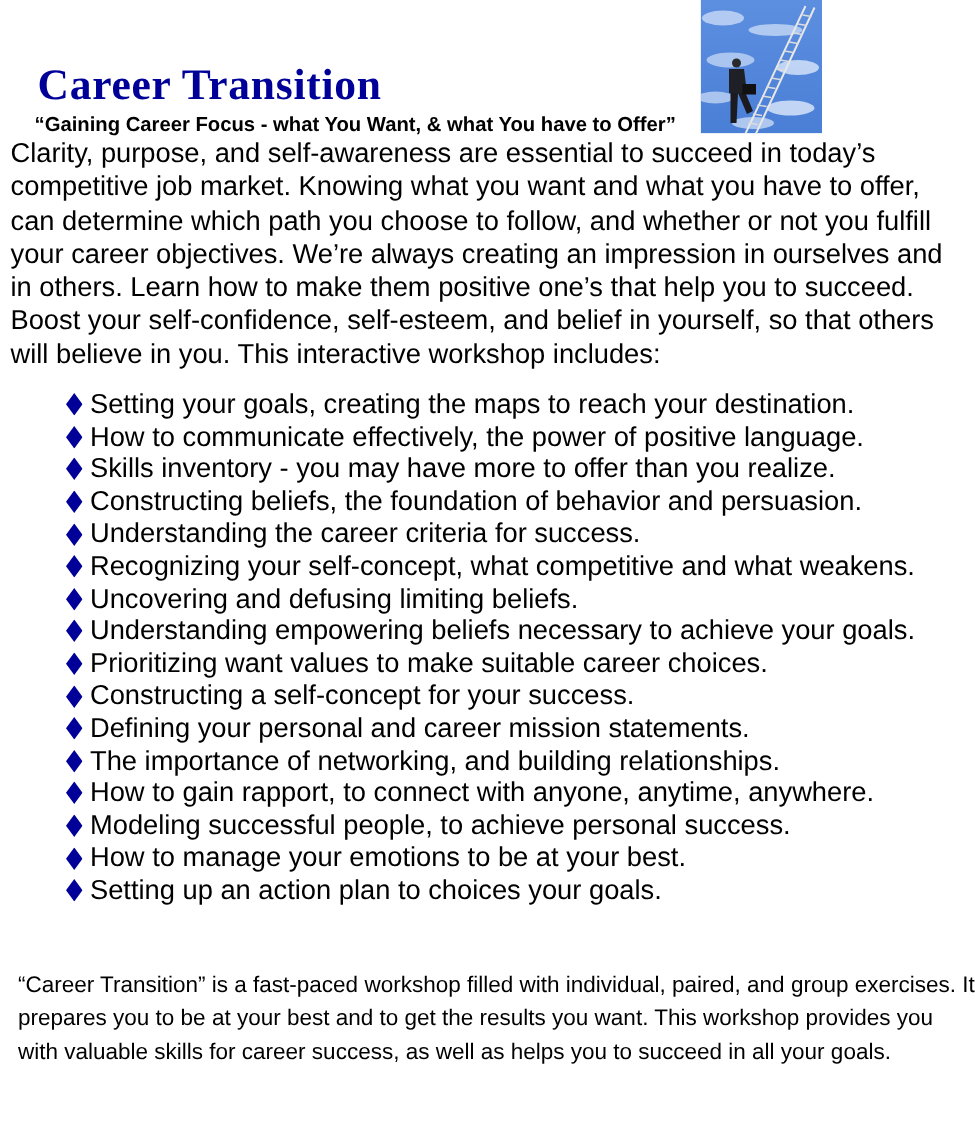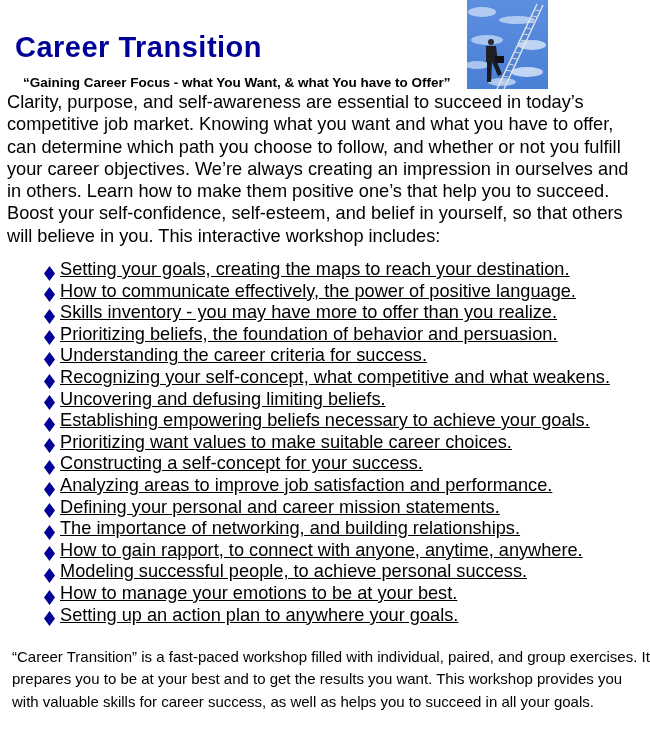--- a/index.html
+++ b/index.html
@@ -1,27 +1,27 @@
 <!DOCTYPE html>
 <html><head>
   <meta charset="utf-8">
   <style>
     html, body { margin: 0; padding: 0; background: #ffffff; }
     body { width: 650px; height: 750px; position: relative; overflow: hidden;
            font-family: "Liberation Sans", sans-serif; color: #000; }
-    .title { position: absolute; left: 7px; top: 22px; margin: 8px;
-             font-family: Liberation Sans, sans-serif; font-weight: bold;
+    .title { position: absolute; left: 7px; top: 22px; margin: 18px;
+             font-family: Liberation Serif, serif; font-weight: bold;
              font-size: 29px; color: #000099; letter-spacing: 0.5px; line-height: 34px; }
     .subtitle { position: absolute; left: 7px; top: 59px; margin: 16px;
                 font-weight: bold; font-size: 13.5px; line-height: 16px; }
     .photo { position: absolute; left: 467px; top: 0; width: 81px; height: 89px; overflow: hidden; }
     .intro { position: absolute; left: 7px; top: 91px; width: 640px; margin: 0;
              font-size: 18.2px; line-height: 22.3px; }
     .bullets { position: absolute; left: 44px; top: 259px; margin: 0; padding: 0; list-style: none; }
-    .bullets li { font-size: 18.2px; line-height: 21.6px; white-space: nowrap; display: flex; align-items: flex-end; text-decoration: underline; }
+    .bullets li { font-size: 18.2px; line-height: 21.6px; white-space: nowrap; display: flex; align-items: center; }
     .diamond { display: inline-block; width: 11px; height: 15px; margin-right: 5px; flex: none; }
     .outro { position: absolute; left: 7px; top: 641px; width: 640px; margin: 5px;
              font-size: 15px; line-height: 22.3px; }
   </style>
 </head>
 <body>
 
 <h1 class="title">Career Transition</h1>
 <p class="subtitle">“Gaining Career Focus - what You Want, &amp; what You have to Offer”</p>
 
@@ -84,21 +84,21 @@
   <li>
       <svg class="diamond" viewBox="0 0 11 15">
         <polygon points="5.5,0 11,7.5 5.5,15 0,7.5" fill="#000099"></polygon>
       </svg>
       <span>Skills inventory - you may have more to offer than you realize.</span>
     </li>
   <li>
       <svg class="diamond" viewBox="0 0 11 15">
         <polygon points="5.5,0 11,7.5 5.5,15 0,7.5" fill="#000099"></polygon>
       </svg>
-      <span>Prioritizing beliefs, the foundation of behavior and persuasion.</span>
+      <span>Constructing beliefs, the foundation of behavior and persuasion.</span>
     </li>
   <li>
       <svg class="diamond" viewBox="0 0 11 15">
         <polygon points="5.5,0 11,7.5 5.5,15 0,7.5" fill="#000099"></polygon>
       </svg>
       <span>Understanding the career criteria for success.</span>
     </li>
   <li>
       <svg class="diamond" viewBox="0 0 11 15">
         <polygon points="5.5,0 11,7.5 5.5,15 0,7.5" fill="#000099"></polygon>
@@ -108,39 +108,33 @@
   <li>
       <svg class="diamond" viewBox="0 0 11 15">
         <polygon points="5.5,0 11,7.5 5.5,15 0,7.5" fill="#000099"></polygon>
       </svg>
       <span>Uncovering and defusing limiting beliefs.</span>
     </li>
   <li>
       <svg class="diamond" viewBox="0 0 11 15">
         <polygon points="5.5,0 11,7.5 5.5,15 0,7.5" fill="#000099"></polygon>
       </svg>
-      <span>Establishing empowering beliefs necessary to achieve your goals.</span>
+      <span>Understanding empowering beliefs necessary to achieve your goals.</span>
     </li>
   <li>
       <svg class="diamond" viewBox="0 0 11 15">
         <polygon points="5.5,0 11,7.5 5.5,15 0,7.5" fill="#000099"></polygon>
       </svg>
       <span>Prioritizing want values to make suitable career choices.</span>
     </li>
   <li>
       <svg class="diamond" viewBox="0 0 11 15">
         <polygon points="5.5,0 11,7.5 5.5,15 0,7.5" fill="#000099"></polygon>
       </svg>
       <span>Constructing a self-concept for your success.</span>
-    </li>
-  <li>
-      <svg class="diamond" viewBox="0 0 11 15">
-        <polygon points="5.5,0 11,7.5 5.5,15 0,7.5" fill="#000099"></polygon>
-      </svg>
-      <span>Analyzing areas to improve job satisfaction and performance.</span>
     </li>
   <li>
       <svg class="diamond" viewBox="0 0 11 15">
         <polygon points="5.5,0 11,7.5 5.5,15 0,7.5" fill="#000099"></polygon>
       </svg>
       <span>Defining your personal and career mission statements.</span>
     </li>
   <li>
       <svg class="diamond" viewBox="0 0 11 15">
         <polygon points="5.5,0 11,7.5 5.5,15 0,7.5" fill="#000099"></polygon>
@@ -162,17 +156,17 @@
   <li>
       <svg class="diamond" viewBox="0 0 11 15">
         <polygon points="5.5,0 11,7.5 5.5,15 0,7.5" fill="#000099"></polygon>
       </svg>
       <span>How to manage your emotions to be at your best.</span>
     </li>
   <li>
       <svg class="diamond" viewBox="0 0 11 15">
         <polygon points="5.5,0 11,7.5 5.5,15 0,7.5" fill="#000099"></polygon>
       </svg>
-      <span>Setting up an action plan to anywhere your goals.</span>
+      <span>Setting up an action plan to choices your goals.</span>
     </li>
 </ul>
 
 <p class="outro">“Career Transition” is a fast-paced workshop filled with individual, paired, and group exercises.  It prepares you to be at your best and to get the results you want.  This workshop provides you with valuable skills for career success, as well as helps you to succeed in all your goals.</p>
 
 </body></html>

